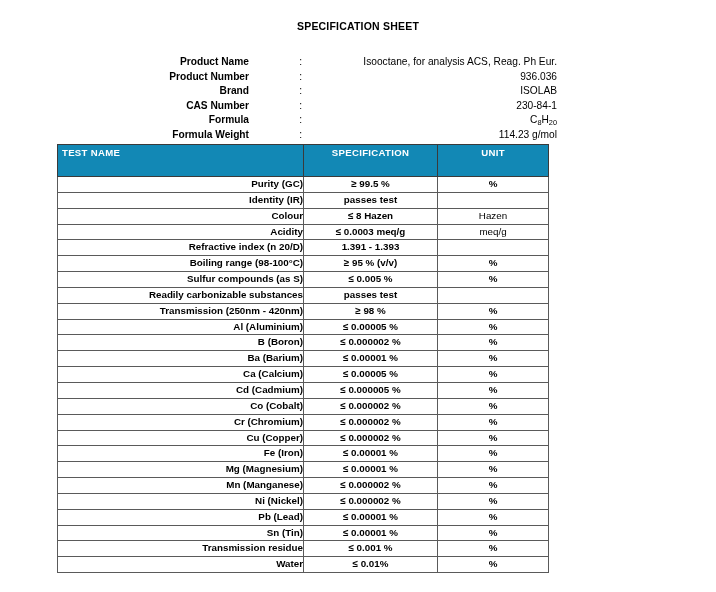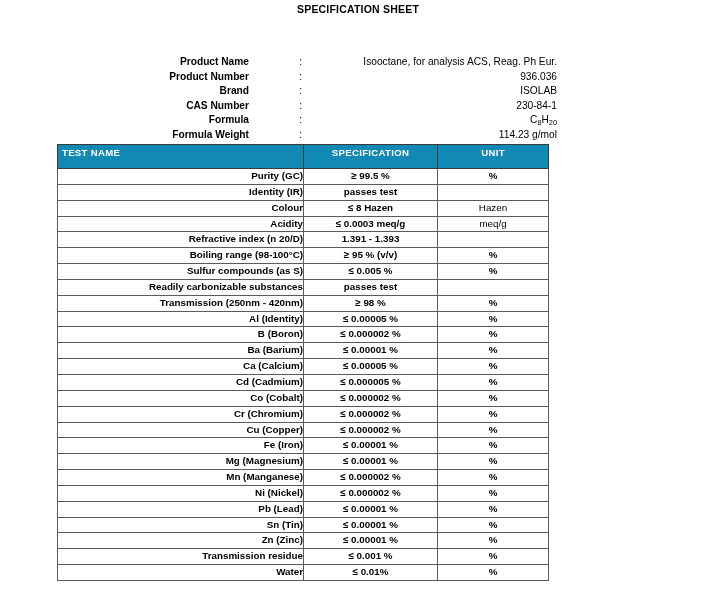--- a/index.html
+++ b/index.html
@@ -17,21 +17,21 @@
   .page {
     position: relative;
     width: 716px;
     height: 592px;
     background: #ffffff;
   }
 
   
   .doc-title {
     position: absolute;
-    top: 3px;
+    top: 20px;
     left: 0;
     width: 716px;
     text-align: center;
     font-size: 10.5px;
     font-weight: bold;
     letter-spacing: 0.2px;
   }
 
   
   .info-block {
@@ -84,21 +84,21 @@
   table.spec-table col.c-spec { width: 134px; }
   table.spec-table col.c-unit { width: 111px; }
 
   table.spec-table thead th {
     background: #1288b5;
     color: #ffffff;
     font-size: 9.6px;
     font-weight: bold;
     letter-spacing: 0.3px;
     height: 15px;
-    padding: 0 0 8px 4px;
+    padding: 0 0 16px 4px;
     border: 1px solid #3a3a3a;
     text-align: left;
     line-height: 15px;
   }
   table.spec-table thead th.center {
     text-align: center;
     padding-left: 0;
   }
 
   table.spec-table tbody td {
@@ -223,21 +223,21 @@
             <td class="cell-name">Readily carbonizable substances</td>
             <td class="cell-spec">passes test</td>
             <td class="cell-unit"></td>
           </tr>
           <tr>
             <td class="cell-name">Transmission (250nm - 420nm)</td>
             <td class="cell-spec">≥ 98 %</td>
             <td class="cell-unit pct">%</td>
           </tr>
           <tr>
-            <td class="cell-name">Al (Identity)</td>
+            <td class="cell-name">Al (Aluminium)</td>
             <td class="cell-spec">≤ 0.00005 %</td>
             <td class="cell-unit pct">%</td>
           </tr>
           <tr>
             <td class="cell-name">B (Boron)</td>
             <td class="cell-spec">≤ 0.000002 %</td>
             <td class="cell-unit pct">%</td>
           </tr>
           <tr>
             <td class="cell-name">Ba (Barium)</td>
@@ -289,25 +289,20 @@
             <td class="cell-spec">≤ 0.000002 %</td>
             <td class="cell-unit pct">%</td>
           </tr>
           <tr>
             <td class="cell-name">Pb (Lead)</td>
             <td class="cell-spec">≤ 0.00001 %</td>
             <td class="cell-unit pct">%</td>
           </tr>
           <tr>
             <td class="cell-name">Sn (Tin)</td>
-            <td class="cell-spec">≤ 0.00001 %</td>
-            <td class="cell-unit pct">%</td>
-          </tr>
-          <tr>
-            <td class="cell-name">Zn (Zinc)</td>
             <td class="cell-spec">≤ 0.00001 %</td>
             <td class="cell-unit pct">%</td>
           </tr>
           <tr>
             <td class="cell-name">Transmission residue</td>
             <td class="cell-spec">≤ 0.001 %</td>
             <td class="cell-unit pct">%</td>
           </tr>
           <tr>
             <td class="cell-name">Water</td>

